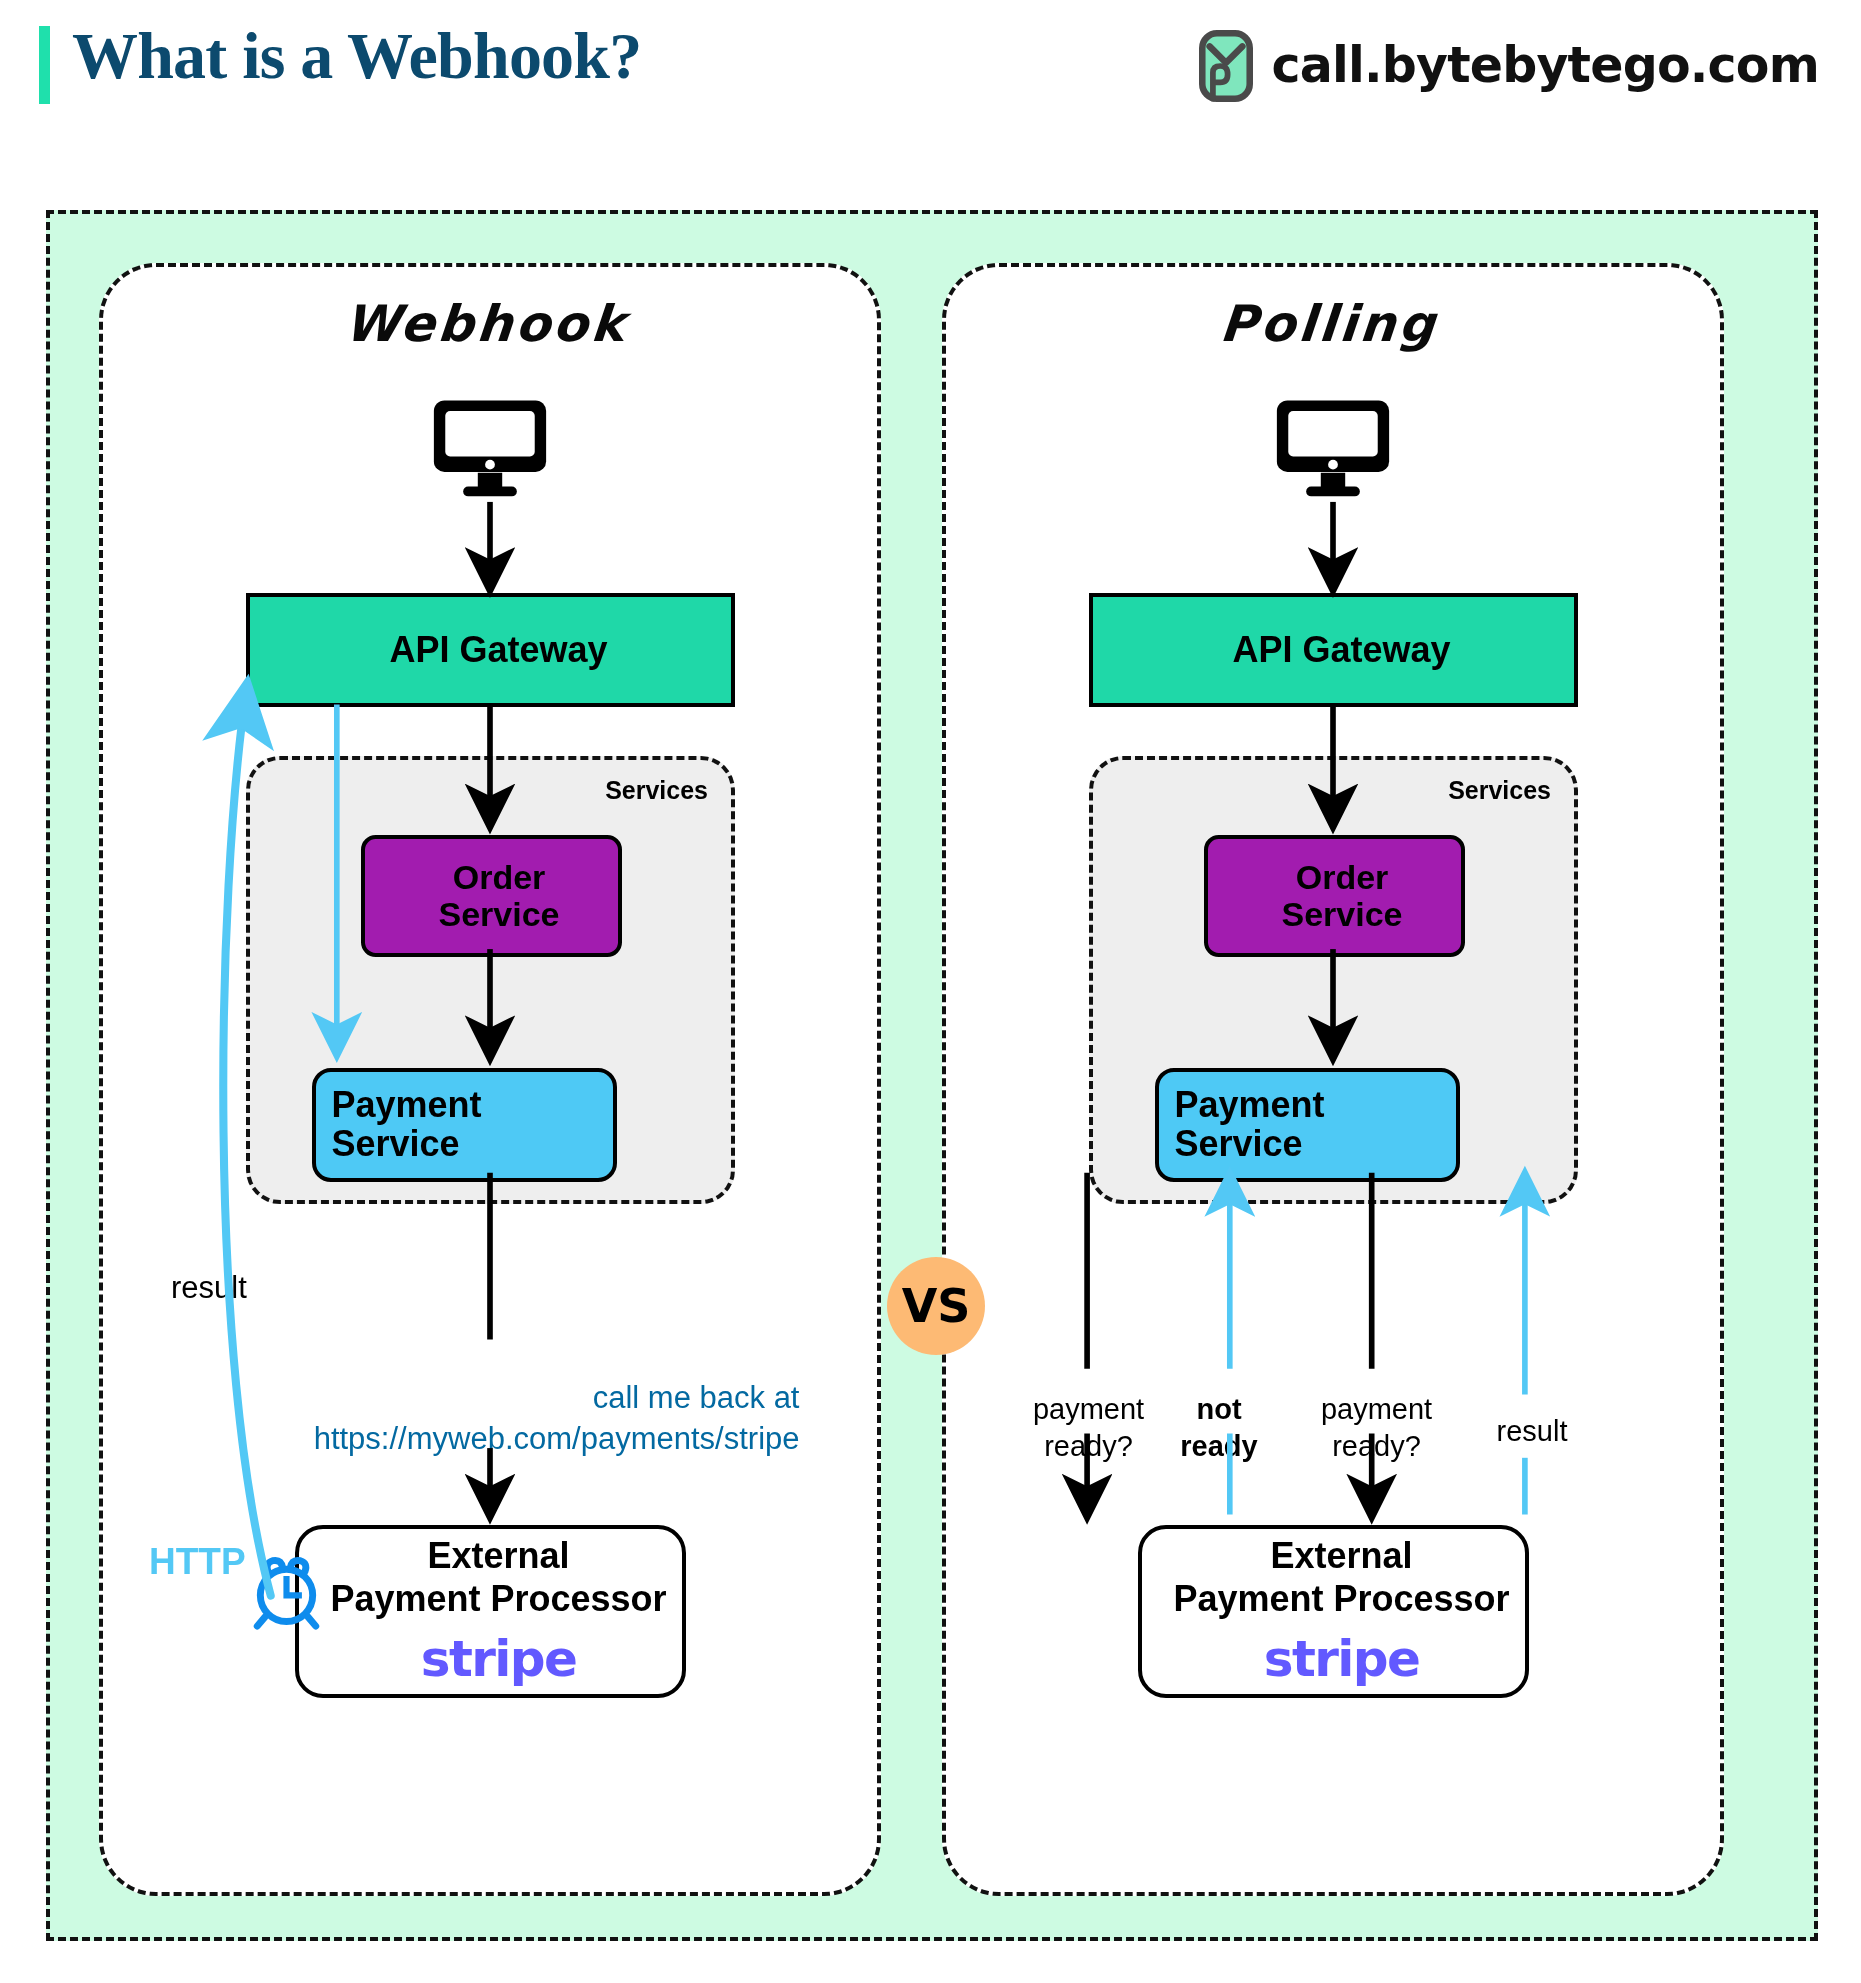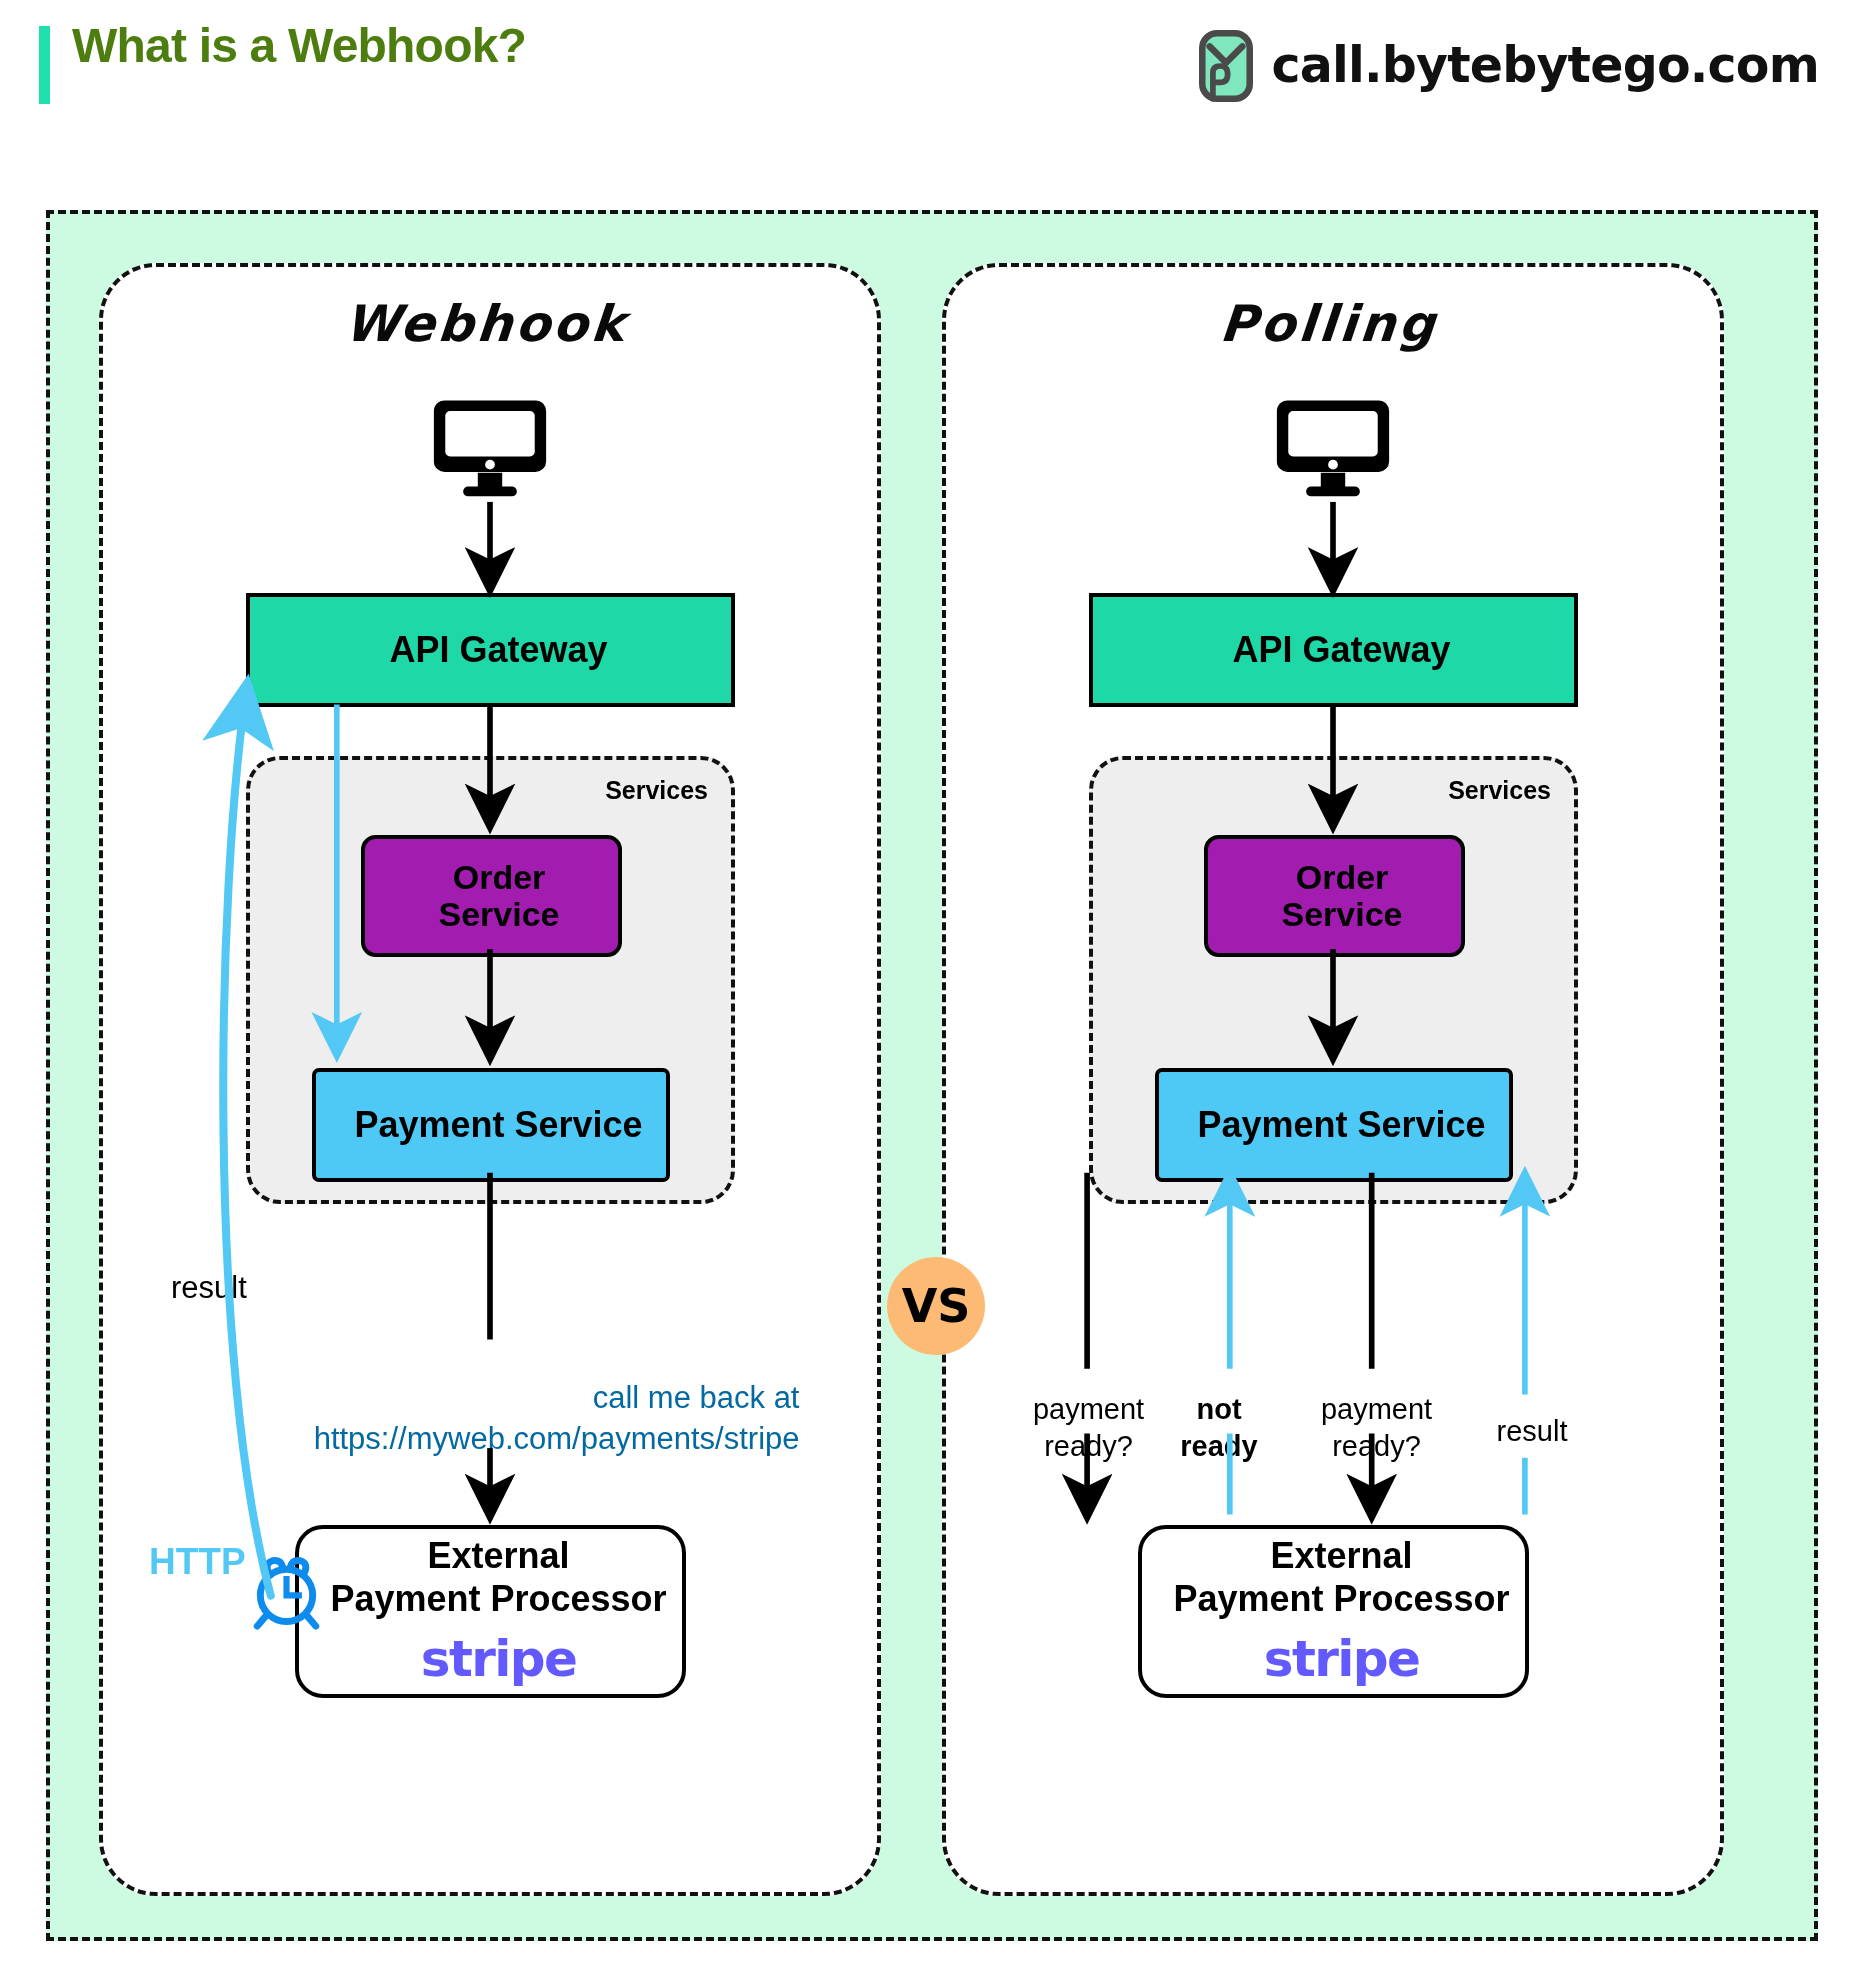--- a/index.html
+++ b/index.html
@@ -7,22 +7,22 @@
     width:1861px;height:1983px;position:relative;overflow:hidden;
     font-family:"Liberation Sans", sans-serif;
     -webkit-font-smoothing:antialiased;
   }
 
   
   #header{position:absolute;left:0;top:0;width:1861px;height:130px;}
   #accent-bar{position:absolute;left:39px;top:26px;width:10.6px;height:78px;background:#1fe0ac;}
   #page-title{
     position:absolute;left:72px;top:18px;
-    font-size:48px;font-weight:bold;color:#4d7c0f;letter-spacing:-0.8px;
-    font-family:Liberation Sans, sans-serif;white-space:nowrap;
+    font-size:66px;font-weight:bold;color:#0c4a6e;letter-spacing:-0.8px;
+    font-family:Liberation Serif, serif;white-space:nowrap;
   }
   #brand{position:absolute;right:42px;top:28px;height:75px;display:flex;align-items:center;gap:18px;}
   #brand-logo{width:54px;height:72px;flex:0 0 auto;}
   #brand-text{
     font-size:49px;font-weight:bold;color:#111;white-space:nowrap;
     font-family:"DejaVu Sans", sans-serif;letter-spacing:-0.8px;
   }
 
   
   #canvas{
@@ -63,22 +63,22 @@
     background:#eeeeee;border:4.1px dashed #111;border-radius:34px;box-sizing:border-box;
   }
   .services-label{
     position:absolute;right:23px;top:16.3px;font-size:25px;font-weight:bold;color:#000;
   }
   .order{
     width:261px;height:122px;left:50%;margin-left:-130px;top:75px;
     background:#a21caf;border-radius:14.7px;font-size:34px;flex-direction:column;
   }
   .payment{
-    width:358px;height:114px;left:50%;margin-left:-179px;top:308px;
-    background:#4ec9f5;border-radius:7px;font-size:36px;
+    width:305px;height:114px;left:50%;margin-left:-179px;top:308px;
+    background:#4ec9f5;border-radius:19px;font-size:36px;
   }
   .processor{
     width:391px;height:173px;left:50%;margin-left:-195px;top:1258px;
     background:#ffffff;border-radius:28px;font-size:36px;flex-direction:column;gap:3.3px;
   }
   .processor .pname{display:block;}
   .stripe-logo{
     font-family:"DejaVu Sans", sans-serif;
     font-size:50px;font-weight:bold;color:#6259ff;letter-spacing:-1.6px;margin-top:9.8px;
   }

